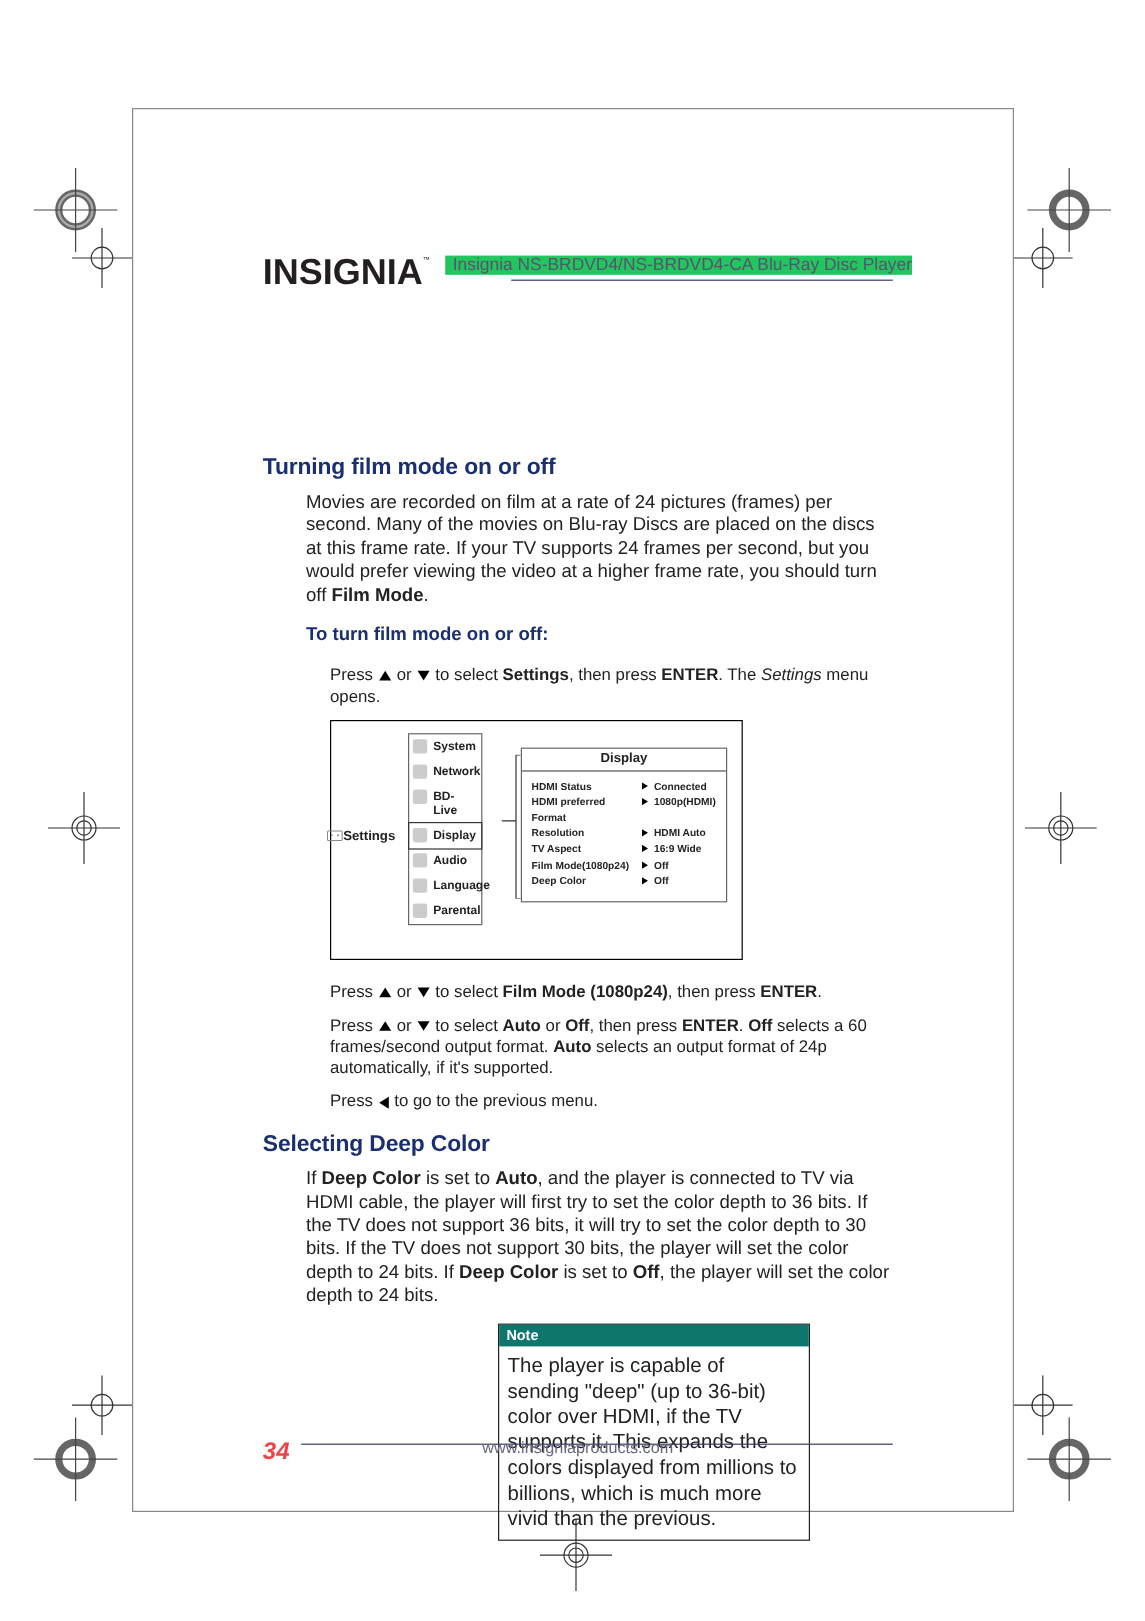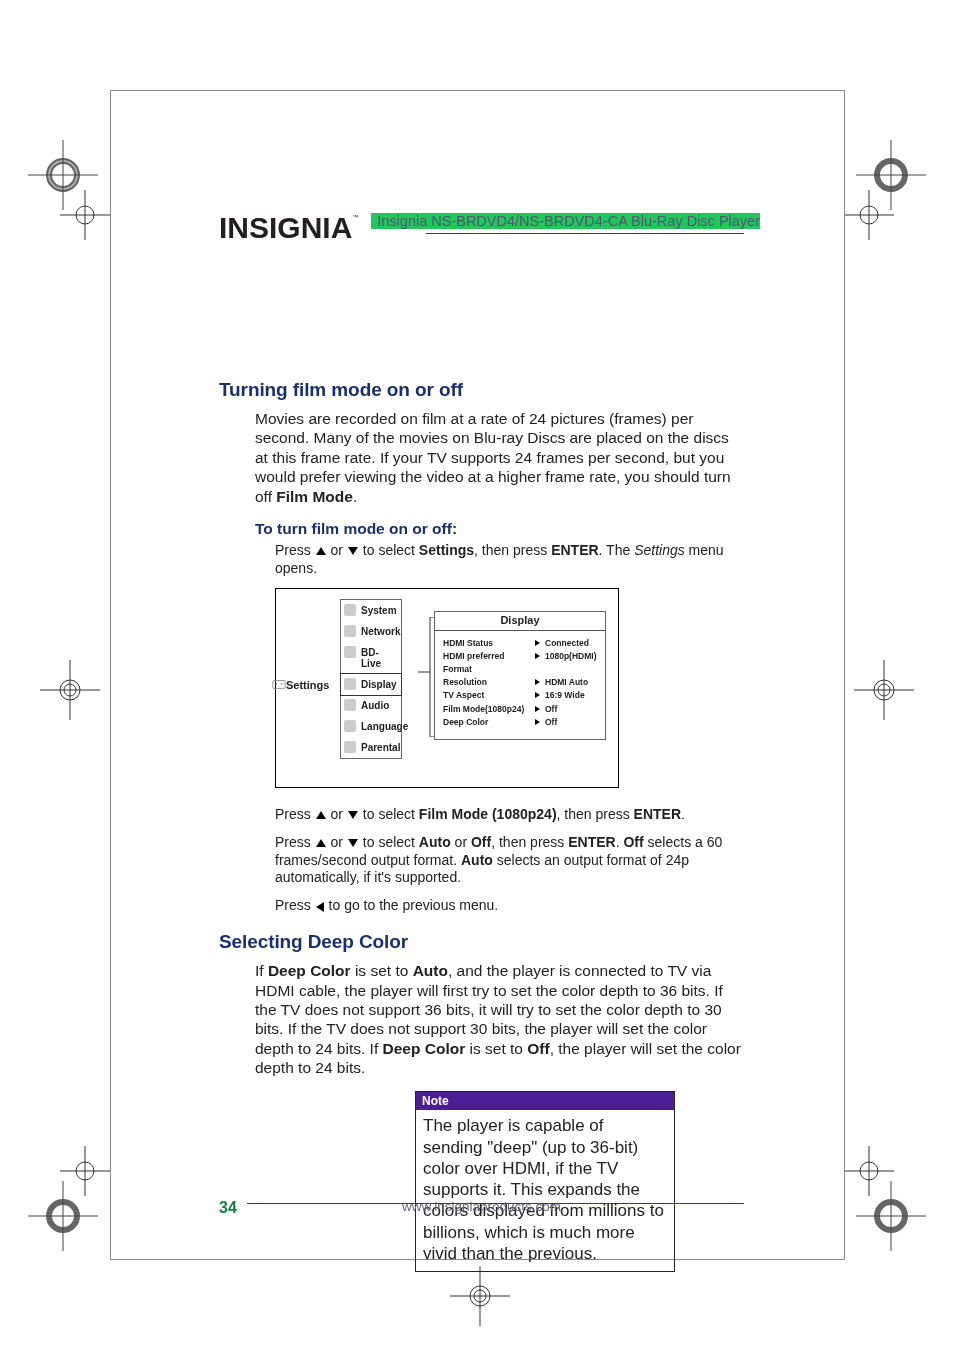--- a/index.html
+++ b/index.html
@@ -74,21 +74,21 @@
     line-height: 1.25;
     margin-left: 36px;
     margin-bottom: 14px;
   }
   .body-text .b { font-weight: 700; }
   .subhead {
     color: #1a2f6f;
     font-size: 15.5px;
     font-weight: 700;
     margin-left: 36px;
-    margin-bottom: 4px;
+    margin-bottom: 16px;
   }
   .step {
     font-size: 14px;
     line-height: 1.28;
     margin-left: 56px;
     margin-bottom: 10px;
   }
   .step .b { font-weight: 700; }
   .step .i { font-style: italic; }
   .tri-up, .tri-down, .tri-left {
@@ -184,21 +184,21 @@
     width:16px; height:120px;
   }
 
   
   .note-box {
     margin-left: 196px;
     width: 260px;
     border: 1px solid #222;
   }
   .note-title {
-    background: #4c1d95;
+    background: #0f766e;
     color: #fff;
     font-size: 12px;
     font-weight: 700;
     padding: 2px 6px;
   }
   .note-body {
     font-size: 17px;
     line-height: 1.25;
     padding: 5px 7px 7px;
   }
@@ -212,25 +212,26 @@
     height: 24px;
   }
   .footer-rule {
     height: 1px;
     background: #3a3a6a;
   }
   .page-num {
     position: absolute;
     left: 0;
     top: -4px;
-    font-size: 16px;
+    font-size: 20px;
     font-weight: 800;
-    color: #15803d;
+    color: #ef4444;
     background:#fff;
     padding-right:10px;
+    font-style:italic;
   }
   .footer-url {
     position: absolute;
     width: 100%;
     text-align: center;
     top: -4px;
     font-size: 13.5px;
     color: #666680;
   }
 </style>

